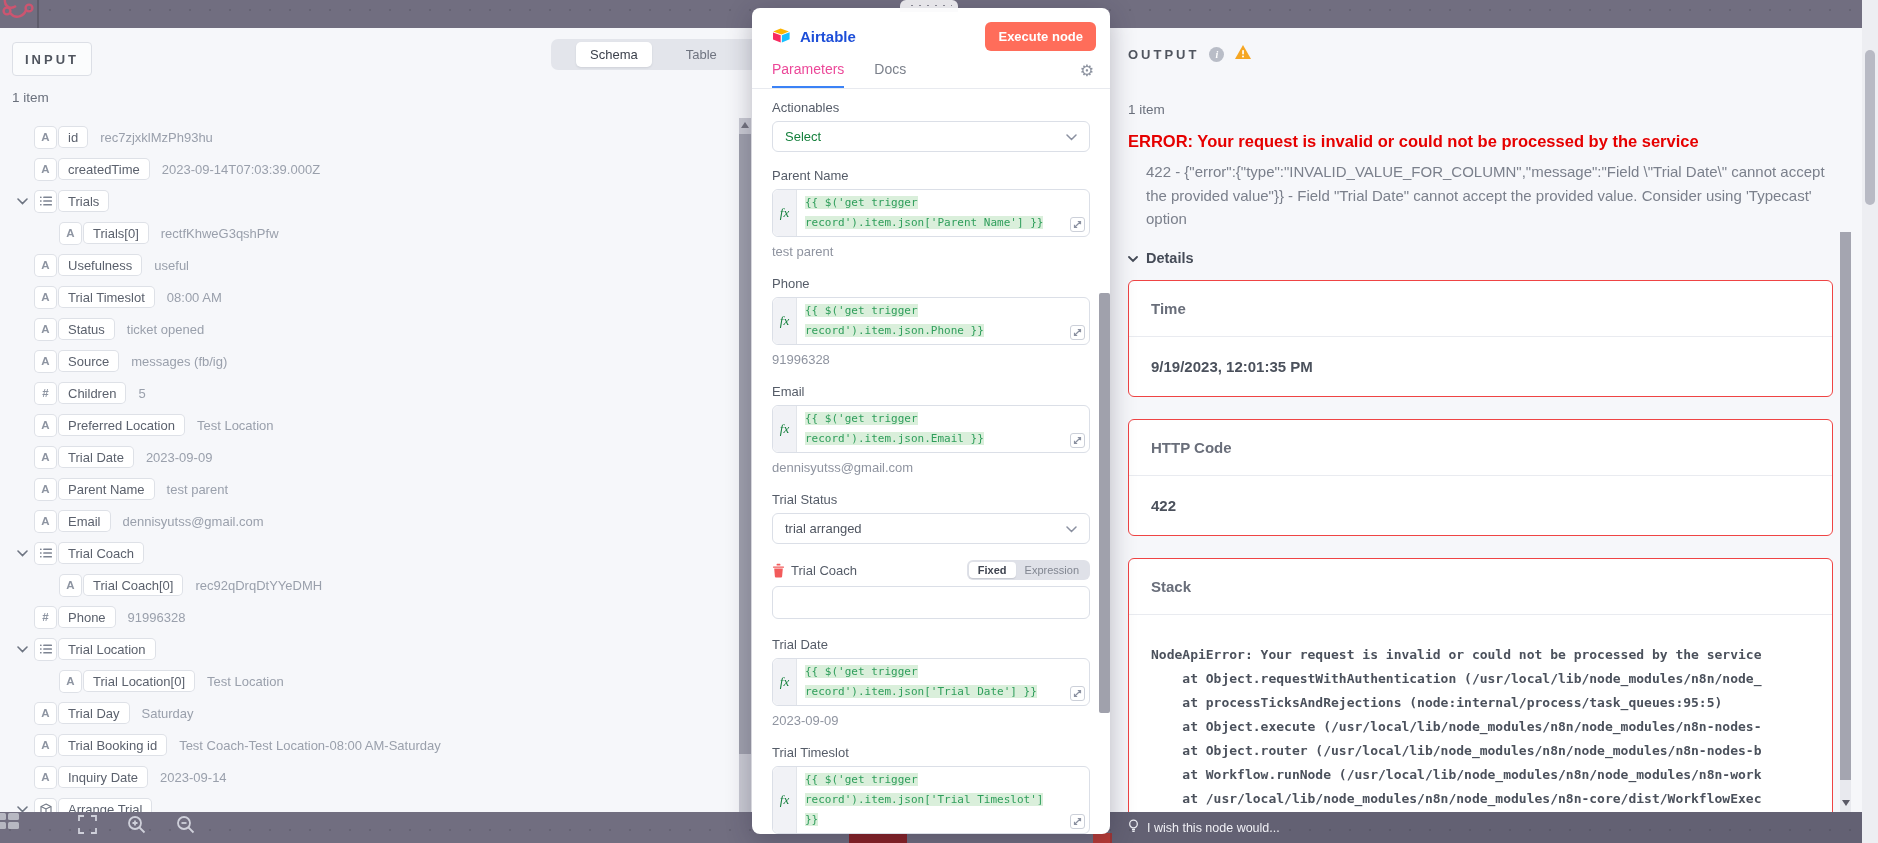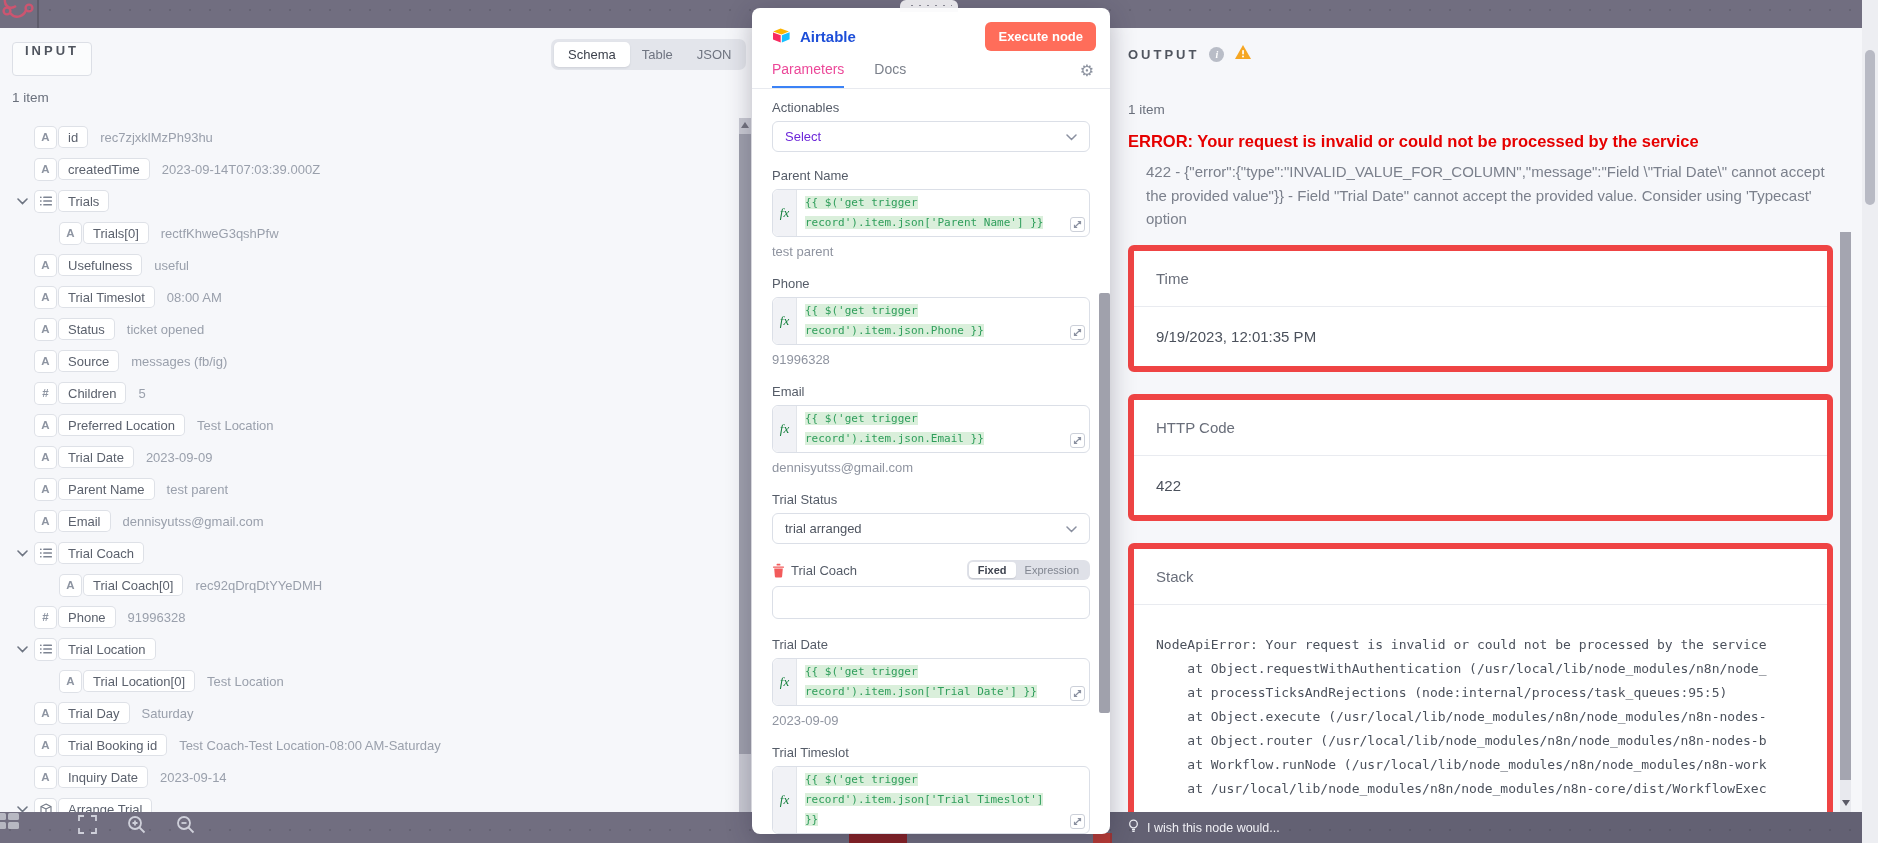--- a/index.html
+++ b/index.html
@@ -20,27 +20,27 @@
   .drag-tab { position:absolute; left:900px; top:0; width:58px; height:12px; background:rgba(250,250,252,.85);
               border-radius:6px 6px 0 0; z-index:6; display:flex; align-items:center; justify-content:center; }
   .drag-dots { width:46px; height:8px;
                background-image:radial-gradient(#84848f 1.2px, transparent 1.4px);
                background-size:8px 5px; background-position:2px 1px; }
 
   
   .inp-head { position:absolute; top:14px; left:12px; display:flex; align-items:center; gap:8px; }
   .io-label { font-size:13px; font-weight:bold; letter-spacing:3px; color:#50555f; }
   .inp-label-box { border:1px solid #dcdfe6; background:#fbfcfd; border-radius:4px; height:34px;
-                   display:flex; align-items:flex-start; padding:0 12px; }
+                   display:flex; align-items:center; padding:0 12px; }
   .src-select { width:262px; height:34px; border:1.5px solid #7b68c8; border-radius:4px; background:#fff;
                 display:flex; align-items:center; justify-content:space-between; padding:0 11px;
                 font-size:13.5px; color:#4c525e; }
   .view-tabs { position:absolute; top:11px; left:551px; background:#e3e5eb; border-radius:7px; padding:3px;
                display:flex; align-items:center; }
-  .vtab { font-size:13px; color:#6f7480; padding:5px 12px; border-radius:5px; white-space:nowrap; }
+  .vtab { font-size:13px; color:#6f7480; padding:5px 12px; border-radius:5px; white-space:nowrap;margin-left:22px; }
   .vtab.active { background:#fff; color:#3c414c; padding:5px 14px; box-shadow:0 1px 2px rgba(60,65,80,.12); }
   .items-count { position:absolute; top:62px; left:12px; font-size:13.5px; color:#6a707c; }
 
   
   .tree { position:absolute; top:98px; left:0; right:16px; bottom:0; overflow:hidden; padding-left:14px; }
   .trow { display:flex; align-items:center; height:22px; margin-bottom:10px; white-space:nowrap; }
   .trow.depth1 { padding-left:25px; }
   .chev-slot { width:16px; margin-right:5px; display:flex; align-items:center; justify-content:center; }
   .tree-ico { width:21px; height:21px; border-radius:4px; background:#fff; flex:none;
               box-shadow:0 0 0 1px rgba(160,168,182,.28); display:flex; align-items:center; justify-content:center;
@@ -65,21 +65,21 @@
 
   .plabel { font-size:13px; color:#555c68; margin-bottom:6px; display:flex; align-items:center; }
   .trash { margin-right:6px; display:flex; }
   .toggle { margin-left:auto; background:#dfe1e8; border-radius:6px; padding:2px; display:flex; font-size:11px; }
   .topt { padding:2px 9px; }
   .topt.active { background:#fff; border-radius:4px; color:#3f4450; font-weight:bold; box-shadow:0 1px 1px rgba(60,65,80,.15); }
   .topt.inactive { color:#818691; }
   .pselect { height:31px; border:1px solid #dbdfe7; border-radius:6px; background:#fff; display:flex;
              align-items:center; justify-content:space-between; padding:0 12px; font-size:13px; color:#4f5560;
              margin-bottom:16px; }
-  .pselect .ph { color:#6d28d9; }
+  .pselect .ph { color:#15803d; }
   .pinput { height:33px; border:1px solid #dbdfe7; border-radius:6px; background:#fff; margin-bottom:18px; }
   .fx-field { display:flex; border:1px solid #dbdfe7; border-radius:6px; position:relative; margin-bottom:7px; background:#fff; }
   .fx-gutter { width:24px; background:#f1f2f6; border-right:1px solid #e2e5ea; border-radius:6px 0 0 6px;
                display:flex; align-items:center; justify-content:center;
                font-family:"Liberation Serif",serif; font-style:italic; font-size:13px; color:#15803d; }
   .fx-code { padding:3px 8px; width:256px; font-family:"DejaVu Sans Mono","Liberation Mono",monospace;
              font-size:11px; line-height:20px; color:#2f9e5b; }
   .fx-code span { white-space:pre-wrap; background:#daefdb; }
   .expand { position:absolute; right:4px; bottom:4px; width:15px; height:15px; border:1px solid #ccd0d9;
             border-radius:3px; background:#fff; display:flex; align-items:center; justify-content:center; }
@@ -89,21 +89,21 @@
   .out-wrap { position:absolute; inset:0; padding:16px 29px 0 18px; overflow:hidden; }
   .out-head { display:flex; align-items:center; gap:10px; }
   .info-ico { width:15px; height:15px; border-radius:50%; background:#b9bdc7; color:#fff; font-size:10px;
               font-weight:bold; font-family:"Liberation Serif",serif; font-style:italic;
               display:flex; align-items:center; justify-content:center; }
   .out-items { margin-top:38px; font-size:13.5px; color:#6a707c; }
   .err-title { margin-top:15px; font-size:16.5px; font-weight:bold; color:#e60000; }
   .err-desc { margin-top:9px; font-size:15px; line-height:23.5px; color:#7b808c; max-width:692px;margin-left:18px; }
   .details { margin-top:19px; display:flex; align-items:center; gap:8px; font-size:14.5px; color:#454b57; font-weight:bold; }
   .cards { margin-top:14px; display:flex; flex-direction:column; gap:22px; }
-  .card { background:#fff; border:6px solid #ef4444; border-radius:6px; overflow:hidden; }
+  .card { background:#fff; border:1px solid #ef4444; border-radius:6px; overflow:hidden;font-weight:bold; }
   .card-head { padding:19px 22px; font-size:15px; color:#696e7a; border-bottom:1px solid #e9ebf0; }
   .card-body { padding:21px 22px; font-size:15px; color:#4b515c; }
   .card-body.mono { font-family:"DejaVu Sans Mono","Liberation Mono",monospace; font-size:13px; line-height:24px;
                     white-space:pre; overflow:hidden; padding:28px 0 19px 22px; }
 
   
   .wish-bar { position:absolute; left:1110px; top:812px; width:752px; height:31px; background:rgba(40,38,58,.18);
               display:flex; align-items:center; gap:8px; padding-left:18px; z-index:4; }
   .wish-text { font-size:12.5px; color:#f0f0f5; }
   .canvas-controls { position:absolute; left:78px; top:815px; display:flex; gap:30px; align-items:center; }
@@ -363,20 +363,28 @@
           <svg width="18" height="16" viewBox="0 0 18 16">
               <path d="M9 1 L17 15 H1 Z" fill="#f5a623"></path>
           <rect x="8.2" y="6" width="1.7" height="4.6" rx="0.8" fill="#fff"></rect>
               <circle cx="9" cy="12.6" r="1" fill="#fff"></circle>
             </svg>
         </span>
       </div>
       <div class="out-items">1 item</div>
       <div class="err-title">ERROR: Your request is invalid or could not be processed by the service</div>
       <div class="err-desc">422 - {"error":{"type":"INVALID_VALUE_FOR_COLUMN","message":"Field \"Trial Date\" cannot accept the provided value"}} - Field "Trial Date" cannot accept the provided value. Consider using 'Typecast' option</div>
+      <div class="details">
+        <span>
+          <svg width="10" height="7" viewBox="0 0 10 7">
+              <path d="M1 1 L5 5 L9 1" fill="none" stroke="#454b57" stroke-width="1.8" stroke-linecap="round"></path>
+            </svg>
+        </span>
+        <span>Details</span>
+      </div>
       <div class="cards">
           <div class="card">
             <div class="card-head">Time</div>
             <div class="card-body">9/19/2023, 12:01:35 PM</div>
           </div>
           <div class="card">
             <div class="card-head">HTTP Code</div>
             <div class="card-body">422</div>
           </div>
           <div class="card">

